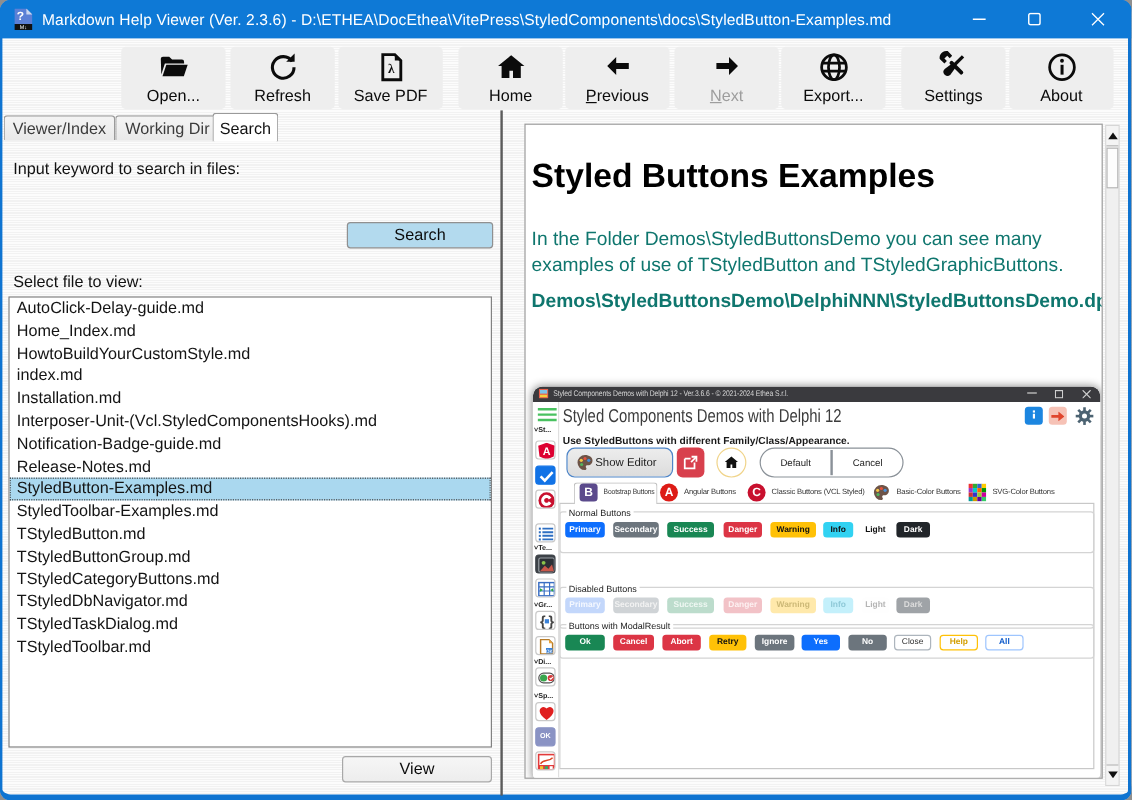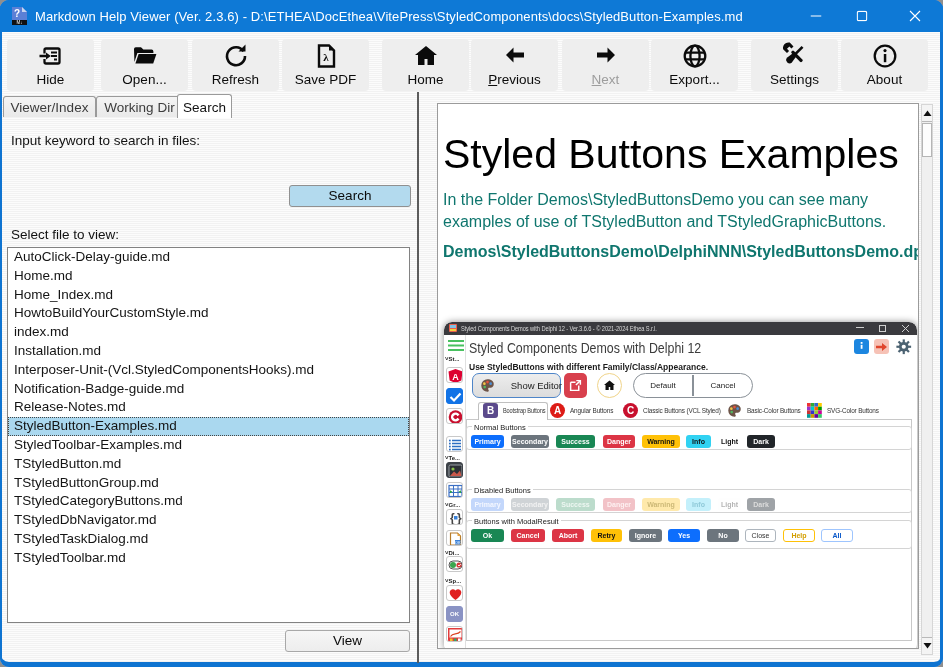--- a/index.html
+++ b/index.html
@@ -25,34 +25,34 @@
 .inp{position:absolute;left:10px;top:154px;width:403px;height:22px;background:#fff;border:1px solid #8a8a8a;font-size:13.5px;padding:2px 4px;color:#111}
 .btn{position:absolute;border:1px solid #909090;border-radius:3px;font-size:13.5px;color:#0b0b0b;text-align:center}
 .sbtn{left:289px;top:185px;width:122px;height:22px;background:#b3daee;line-height:20px}
 .vbtn{left:285px;top:630px;width:125px;height:22px;background:linear-gradient(180deg,#f6f6f6,#ededed);border-color:#a8a8a8;line-height:20px}
 .list{position:absolute;left:7px;top:247px;width:403px;height:376px;background:#fff;border:1px solid #828282;overflow:hidden}
 .list .it{height:18.8px;line-height:18.8px;font-size:13.5px;color:#141414;padding-left:6px;white-space:nowrap}
 .list .sel{background:#aad8ef;outline:1px dotted #444;outline-offset:-1px}
 .split{position:absolute;left:417px;top:92px;width:2px;bottom:4px;background:#5c5c5c}
 
 .doc{position:absolute;left:437px;top:103px;width:482px;height:546px;background:#fff;border:1px solid #9b9b9b;overflow:hidden}
-.doc .h1{position:absolute;left:5px;top:27px;font-size:41px;font-weight:normal;color:#000;white-space:nowrap}
+.doc .h1{position:absolute;left:5px;top:27px;font-size:28px;font-weight:bold;color:#000;white-space:nowrap}
 .doc p{position:absolute;left:5px;font-size:16px;color:#0f766e;line-height:22px;width:460px}
 
 .vsb{position:absolute;left:921px;top:104px;width:12px;height:551px;background:#f0f0f0;border:1px solid #d6d6d6}
 .vsb .up{position:absolute;left:0;top:0;width:100%;height:17px;background:#f4f4f4;border-bottom:1px solid #b9b9b9}
 .vsb .dn{position:absolute;left:0;bottom:0;width:100%;height:17px;background:#f4f4f4;border-top:1px solid #b9b9b9}
 
 .shot{position:absolute;left:6px;top:218px;width:473px;height:330px;background:#fff;border-radius:8px;box-shadow:0 0 7px rgba(0,0,0,.45);overflow:hidden}
 
 .s-tbar{position:absolute;left:0;top:0;right:0;height:13px;background:#3a3a3e;color:#dcdcdc;border-radius:8px 8px 0 0}
 .s-head{position:absolute;left:22px;top:13px;right:0;height:28px;background:#fff}
 .s-side{position:absolute;left:0;top:13px;width:22px;bottom:0;background:#fff;border-right:1px solid #e0e0e0}
 .s-page{position:absolute;left:22px;top:97px;width:446px;height:222px;background:#fff;border:1px solid #c8c8c8}
-.gb{position:absolute;left:22px;width:446px;height:24px;border:1px solid #d4d4d4;border-radius:3px}
+.gb{position:absolute;left:22px;width:446px;height:35px;border:1px solid #d4d4d4;border-radius:3px}
 .gb .gl{position:absolute;left:5px;top:-4px;background:#fff;font-size:7.5px;color:#222;padding:0 2px;white-space:nowrap}
 .bb{position:absolute;top:8px;height:13px;border-radius:3px;color:#fff;font-size:7px;font-weight:bold;text-align:center;line-height:13px}
 .stab{position:absolute;top:80px;height:18px;font-size:6.4px;color:#333;white-space:nowrap;line-height:18px;letter-spacing:-.15px}
 .ob{position:absolute;top:8px;height:13px;border-radius:3px;background:#fff;font-size:7px;font-weight:bold;text-align:center;line-height:11px}
 .si{position:absolute;left:2px;width:17px;height:16px;border:1px solid #c9c9c9;border-radius:3px;background:#fff;overflow:hidden}
 .sl{position:absolute;left:1px;font-size:6.5px;font-weight:bold;color:#222;white-space:nowrap;transform:scale(.92);transform-origin:left top}
 .hic{position:absolute;top:17px;width:15px;height:15px;border-radius:3px}
 </style></head><body>
 <div class="win">
 
@@ -75,31 +75,20 @@
           <rect x=".8" y=".8" width="9.4" height="9.4" rx="1.5" fill="none" stroke="#fff" stroke-width="1.2"></rect>
         </svg>
       </div>
   <div class="cbtn" style="right:6px">
         <svg width="12" height="12" viewBox="0 0 12 12">
           <path d="M1 1 L11 11 M11 1 L1 11" stroke="#fff" stroke-width="1.1"></path>
         </svg>
       </div>
  </div>
 
- <div class="tool" style="left:7px"><svg width="26" height="26" viewBox="0 0 26 26">
-        <g fill="none" stroke="#0b0b0b" stroke-width="2.3">
-          <path d="M8 5.5 h12 a1.5 1.5 0 0 1 1.5 1.5 v12 a1.5 1.5 0 0 1 -1.5 1.5 h-12 a1.5 1.5 0 0 1 -1.5 -1.5 v-3"></path>
-          <path d="M6.5 10.5 v-3.5 a1.5 1.5 0 0 1 1.5 -1.5"></path>
-        </g>
-        <g stroke="#0b0b0b" stroke-width="2.1">
-          <path d="M13 9.5 h6M13 13 h6M16 16.5 h3"></path>
-        </g>
-        <path d="M1.5 13 h8" stroke="#0b0b0b" stroke-width="2.3"></path>
-        <path d="M8 9.6 L12.8 13 L8 16.4 z" fill="#0b0b0b"></path>
-      </svg><div class="lb">Hide</div></div>
  <div class="tool" style="left:192px"><svg width="26" height="26" viewBox="0 0 26 26">
         <path d="M20.5 8.2 A9 9 0 1 0 22 13" fill="none" stroke="#0b0b0b" stroke-width="2.6"></path>
         <path d="M15.5 8.5 h7 v-7 z" fill="#0b0b0b"></path>
       </svg><div class="lb">Refresh</div></div>
  <div class="tool" style="left:101px"><svg width="28" height="26" viewBox="0 0 28 26">
         <path d="M3 6 a1.8 1.8 0 0 1 1.8-1.8 h5.2 l2.4 2.4 h8.2 a1.8 1.8 0 0 1 1.8 1.8 v1.6 h-16 l-3 9 z" fill="#0b0b0b"></path>
         <path d="M4.4 20.5 L7.6 11 h17.8 l-3.2 9.5 z" fill="#0b0b0b"></path>
       </svg><div class="lb">Open...</div></div>
  <div class="tool" style="left:282px"><svg width="26" height="26" viewBox="0 0 26 26">
         <path d="M6 2.5 h10 l5 5 v16 h-15 z" fill="none" stroke="#0b0b0b" stroke-width="2.4"></path>
@@ -140,21 +129,20 @@
 
  <div class="tab" style="left:3px;top:96px;width:93px;height:21px">Viewer/Index</div>
  <div class="tab" style="left:96px;top:96px;width:87px;height:21px">Working Dir</div>
  <div class="tab act" style="left:177px;top:94px;width:55px;height:24px;line-height:25px">Search</div>
 
  <div class="lbl" style="left:11px;top:133px">Input keyword to search in files:</div>
  <div class="btn sbtn">Search</div>
  <div class="lbl" style="left:11px;top:227px">Select file to view:</div>
  <div class="list">
   <div class="it">AutoClick-Delay-guide.md</div>
-  <div class="it">Home.md</div>
   <div class="it">Home_Index.md</div>
   <div class="it">HowtoBuildYourCustomStyle.md</div>
   <div class="it">index.md</div>
   <div class="it">Installation.md</div>
   <div class="it">Interposer-Unit-(Vcl.StyledComponentsHooks).md</div>
   <div class="it">Notification-Badge-guide.md</div>
   <div class="it">Release-Notes.md</div>
   <div class="it sel">StyledButton-Examples.md</div>
   <div class="it">StyledToolbar-Examples.md</div>
   <div class="it">TStyledButton.md</div>
@@ -226,21 +214,21 @@
    <div style="position:absolute;left:25px;top:40px;font-size:8.5px;font-weight:bold;color:#1a1a1a">Use StyledButtons with different Family/Class/Appearance.</div>
 
    <div style="position:absolute;left:28px;top:51px;width:89px;height:25px;background:linear-gradient(180deg,#ededed,#dcdcdc);border:1.5px solid #4e85c8;border-radius:7px"></div>
    <svg style="position:absolute;left:36px;top:56px" width="15" height="15" viewBox="0 0 24 24">
           <path fill="#6d5448" d="M12 2a10 10 0 0 0 0 20c1.2 0 2-.9 2-2 0-.5-.2-1-.5-1.3-.3-.4-.5-.8-.5-1.2 0-1.1.9-2 2-2h2.5A6.5 6.5 0 0 0 22 9c0-3.9-4.5-7-10-7z"></path>
           <circle cx="7" cy="9" r="2.1" fill="#f6c445"></circle>
           <circle cx="12" cy="6.5" r="2.1" fill="#e5533e"></circle>
           <circle cx="17" cy="9" r="2.1" fill="#4a90d9"></circle>
           <circle cx="7.5" cy="14.5" r="2.1" fill="#52b55e"></circle>
         </svg>
-   <div style="position:absolute;left:52px;top:58px;font-size:9.5px;color:#222;width:66px;text-align:right">Show Editor</div>
+   <div style="position:absolute;left:52px;top:58px;font-size:9.5px;color:#222;width:66px;text-align:left">Show Editor</div>
    <div style="position:absolute;left:120px;top:51px;width:23px;height:25px;background:#d8404d;border-radius:5px"></div>
    <svg style="position:absolute;left:125px;top:57px" width="13" height="13" viewBox="0 0 16 16">
           <path d="M2 4 h6 M2 4 v10 h10 v-6" stroke="#fff" stroke-width="1.8" fill="none"></path>
           <path d="M9 2 h5 v5" stroke="#fff" stroke-width="1.8" fill="none"></path>
           <path d="M14 2 L8.5 7.5" stroke="#fff" stroke-width="1.8"></path>
         </svg>
    <div style="position:absolute;left:153px;top:51px;width:25px;height:25px;background:#fff;border:1.5px solid #f0d48a;border-radius:50%;box-shadow:0 0 0 1px #fff inset"></div>
    <svg style="position:absolute;left:159px;top:57px" width="13" height="13" viewBox="0 0 26 26">
           <path d="M13 3 L24 12 h-3 v10 h-6.5 v-6 h-3 v6 H5 V12 H2 z" fill="#111"></path>
         </svg>

